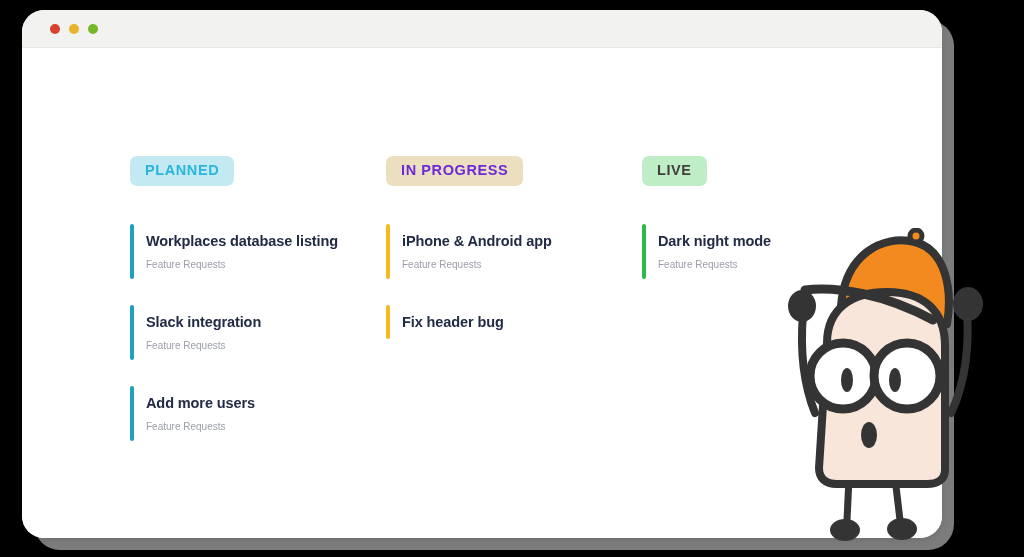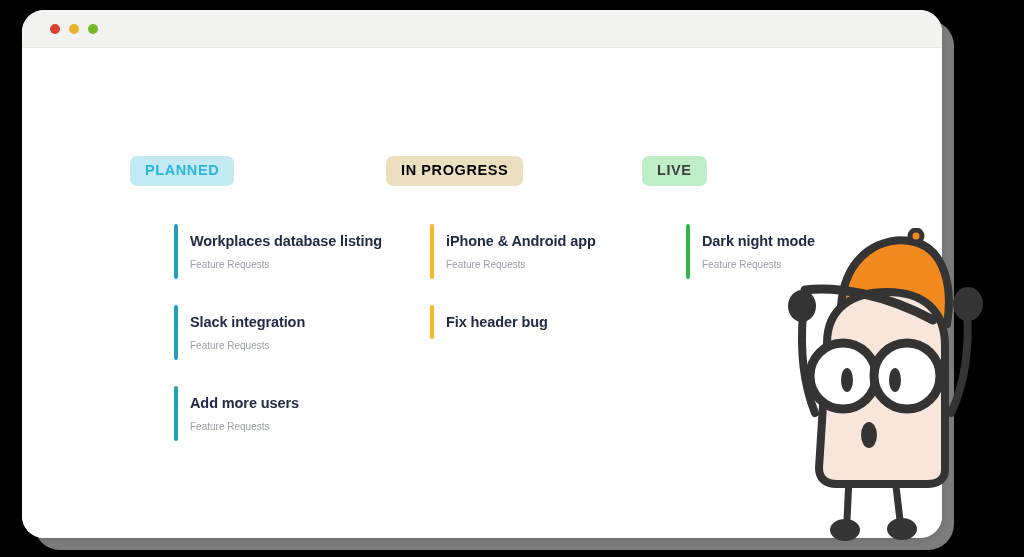--- a/index.html
+++ b/index.html
@@ -95,32 +95,31 @@
     padding: 7px 15px 8px 15px;
     border-radius: 7px;
     font-size: 14.5px;
     font-weight: bold;
     letter-spacing: 0.6px;
     line-height: 1;
     white-space: nowrap;
   }
 
   .badge-planned     { background: #c3e9f2; color: #2bb6dc; }
-  .badge-inprogress  { background: #ebdfbf; color: #000000; }
+  .badge-inprogress  { background: #ebdfbf; color: #6d28d9; }
   .badge-live        { background: #bfedc5; color: #404040; }
 
   .card-list {
     margin-top: 38px;
   }
 
   .card {
     position: relative;
     padding: 8px 0 8px 16px;
     margin-bottom: 26px;
-    margin-left: 44px;
   }
 
   .card-accent {
     position: absolute;
     left: 0;
     top: 0;
     bottom: 0;
     width: 4px;
     border-radius: 2px;
     display: block;

